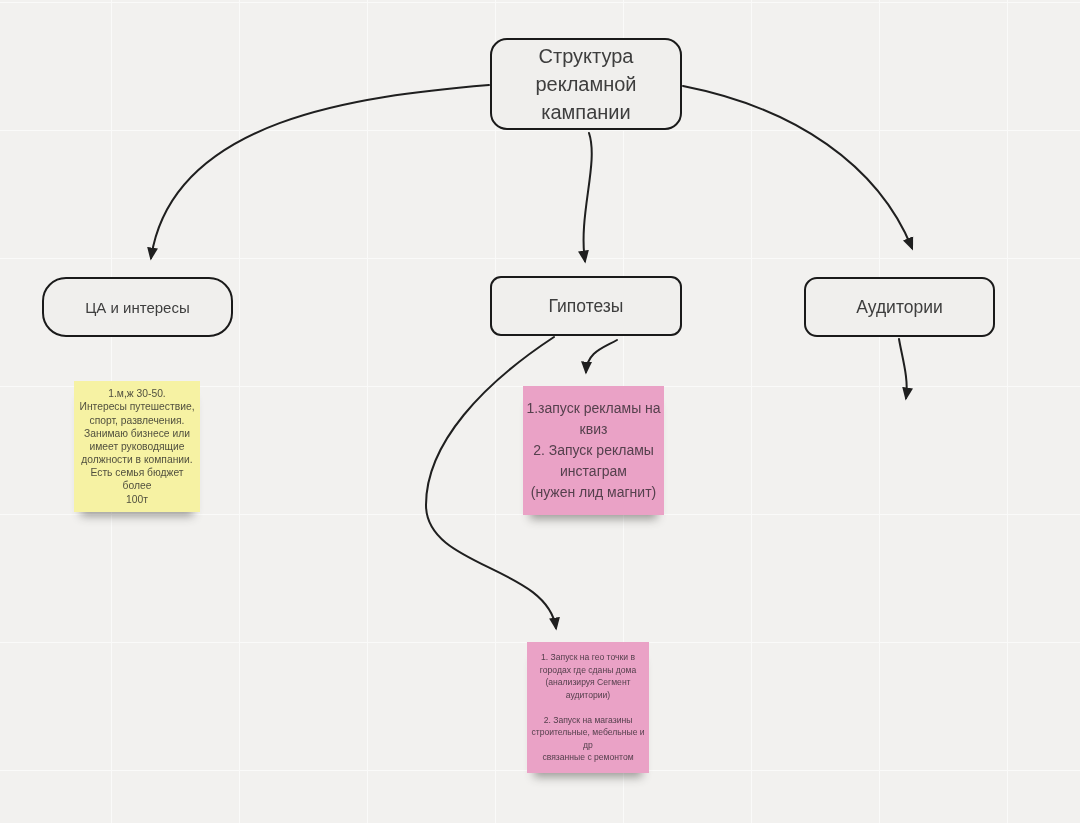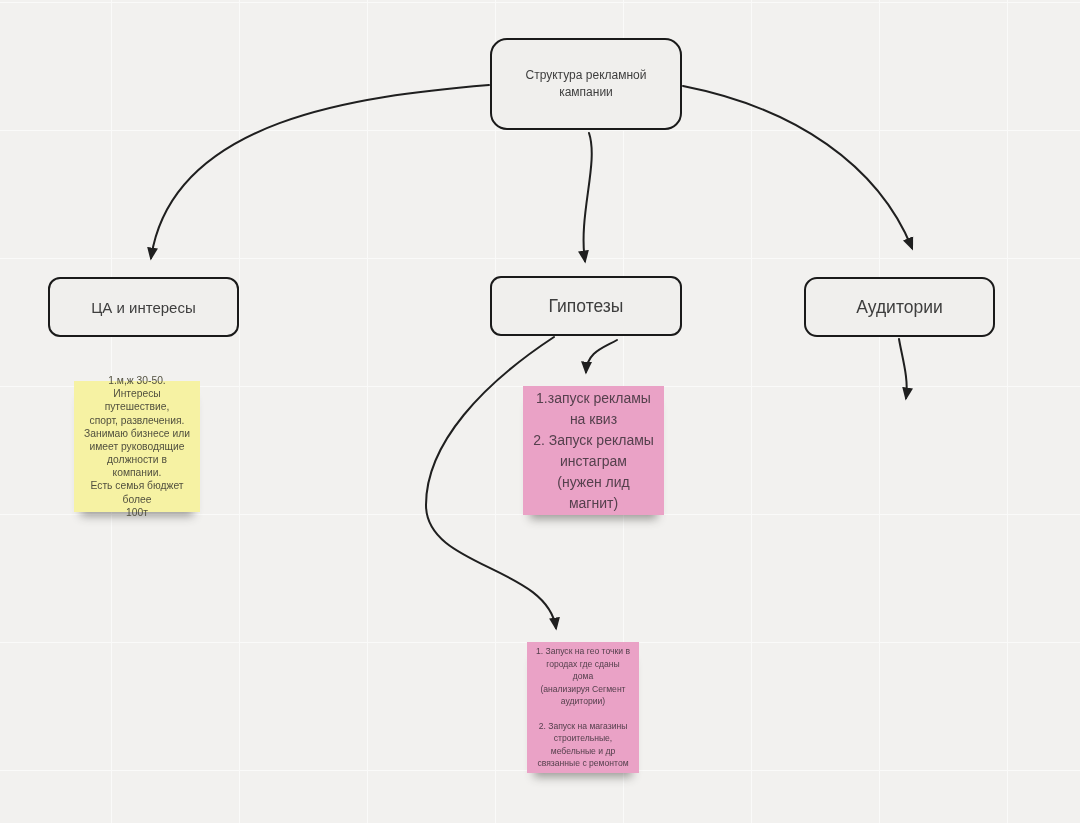--- a/index.html
+++ b/index.html
@@ -39,44 +39,44 @@
     display: flex;
     align-items: center;
     justify-content: center;
     text-align: center;
     color: #3e3e3e;
   }
   .node .node-label {
     padding: 0 18px;
     line-height: 1.4;
   }
-  .node-root        { left: 490px; top: 38px;  width: 192px; height: 92px; border-radius: 17px; font-size: 12px; }
-  .node-ca          { left: 48px;  top: 277px; width: 191px; height: 60px; border-radius: 12px; font-size: 15px; }
+  .node-root        { left: 490px; top: 38px;  width: 192px; height: 92px; border-radius: 17px; font-size: 20px; }
+  .node-ca          { left: 42px;  top: 277px; width: 191px; height: 60px; border-radius: 24px; font-size: 15px; }
   .node-hypotheses  { left: 490px; top: 276px; width: 192px; height: 60px; border-radius: 11px; font-size: 17.5px; }
   .node-audiences   { left: 804px; top: 277px; width: 191px; height: 60px; border-radius: 13px; font-size: 17.5px; text-align: right; }
 
   .sticky {
     position: absolute;
     display: flex;
     align-items: center;
     justify-content: center;
     text-align: center;
     box-shadow: 0 11px 9px -7px rgba(50, 48, 45, 0.45);
   }
   .sticky .sticky-text {
     white-space: pre-line;
-    padding: 4px 8px;
+    padding: 4px 2px;
   }
   .sticky-yellow { background: #f6f2a3; color: #51503f; }
   .sticky-pink   { background: #eaa2c6; color: #55404d; }
 
   .sticky-ca         { left: 74px;  top: 381px; width: 126px; height: 131px; font-size: 10.3px; line-height: 1.28; }
   .sticky-hypotheses { left: 523px; top: 386px; width: 141px; height: 129px; font-size: 14px;  line-height: 1.5; }
   .sticky-audiences  { left: 871px; top: 413px; width: 127px; height: 130px; font-size: 8.8px;  line-height: 1.38; }
-  .sticky-geo        { left: 527px; top: 642px; width: 112px; height: 131px; font-size: 8.6px;  line-height: 1.45; }
+  .sticky-geo        { left: 527px; top: 642px; width: 122px; height: 131px; font-size: 8.6px;  line-height: 1.45; }
 </style>
 </head>
 <body>
 
 <div style="position:absolute; inset:0;">
 
   <svg class="connector-layer" viewBox="0 0 1080 823" xmlns="http://www.w3.org/2000/svg">
     <defs>
       <marker id="arrowhead" viewBox="0 0 10 10" refX="8" refY="5" markerWidth="6.5" markerHeight="6.5" orient="auto-start-reverse">
         <path d="M 0 0.8 L 10 5 L 0 9.2 Z" fill="#1f1f1f"></path>

